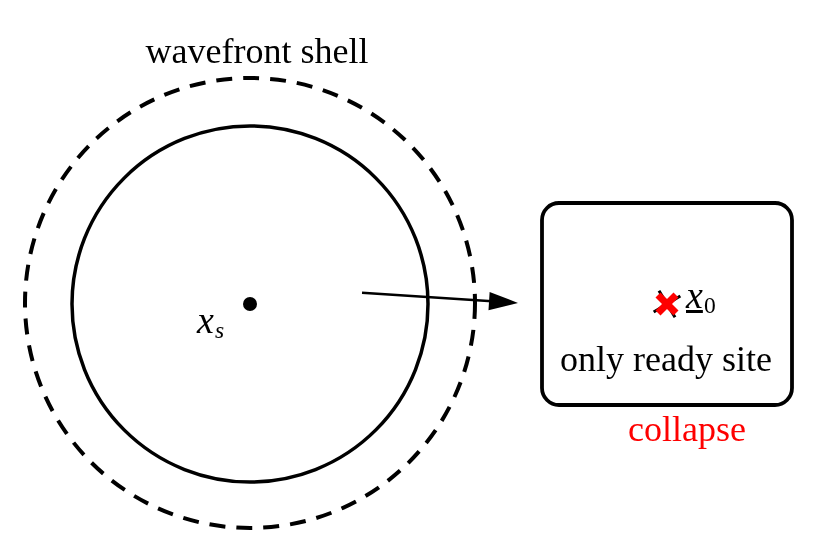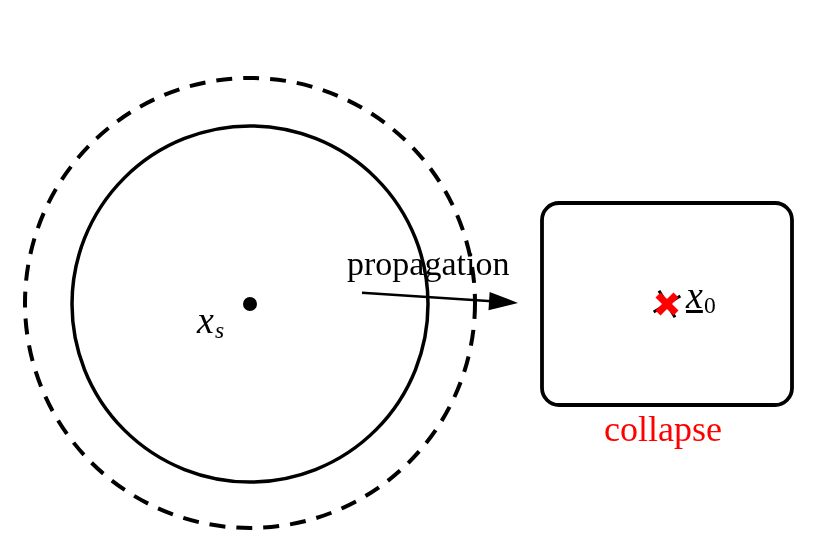--- a/index.html
+++ b/index.html
@@ -25,20 +25,21 @@
     position: absolute;
     white-space: nowrap;
     font-size: 36px;
     line-height: 1;
   }
   .centered {
     transform: translateX(-50%);
   }
   .red {
     color: #fe0000;
+    margin-left: 24px;
   }
   .math {
     font-style: italic;
   }
   .math sub {
     font-size: 0.62em;
     vertical-align: baseline;
     position: relative;
     top: 0.22em;
     margin-left: 1px;
@@ -71,24 +72,25 @@
       <line x1="656" y1="293" x2="678" y2="315" stroke-width="3" stroke="#000000"></line>
       <line x1="678" y1="293" x2="656" y2="315" stroke-width="3" stroke="#000000"></line>
     </g>
 
     <g>
       <line x1="658" y1="295" x2="676" y2="313" stroke-width="7" stroke="#fe0000"></line>
       <line x1="676" y1="295" x2="658" y2="313" stroke-width="7" stroke="#fe0000"></line>
     </g>
   </svg>
 
-
-  <div class="lbl" style="left:347px; top:247px; font-size:34px;">propagation</div>
+  <div class="lbl centered" style="left:257px; top:33px;">wavefront shell</div>
 
 
+
+  <div class="lbl centered" style="left:666px; top:341px;">only ready site</div>
 
   <div class="lbl centered red" style="left:663px; top:411px;">collapse</div>
 
   <div class="lbl math" style="left:197px; top:301px; font-size:38px;">
     <span>x</span><sub>s</sub>
   </div>
 
   <div class="lbl math" style="left:686px; top:276px; font-size:38px;text-decoration:underline;">
     <span>x</span><sub class="sub-upright">0</sub>
   </div>

